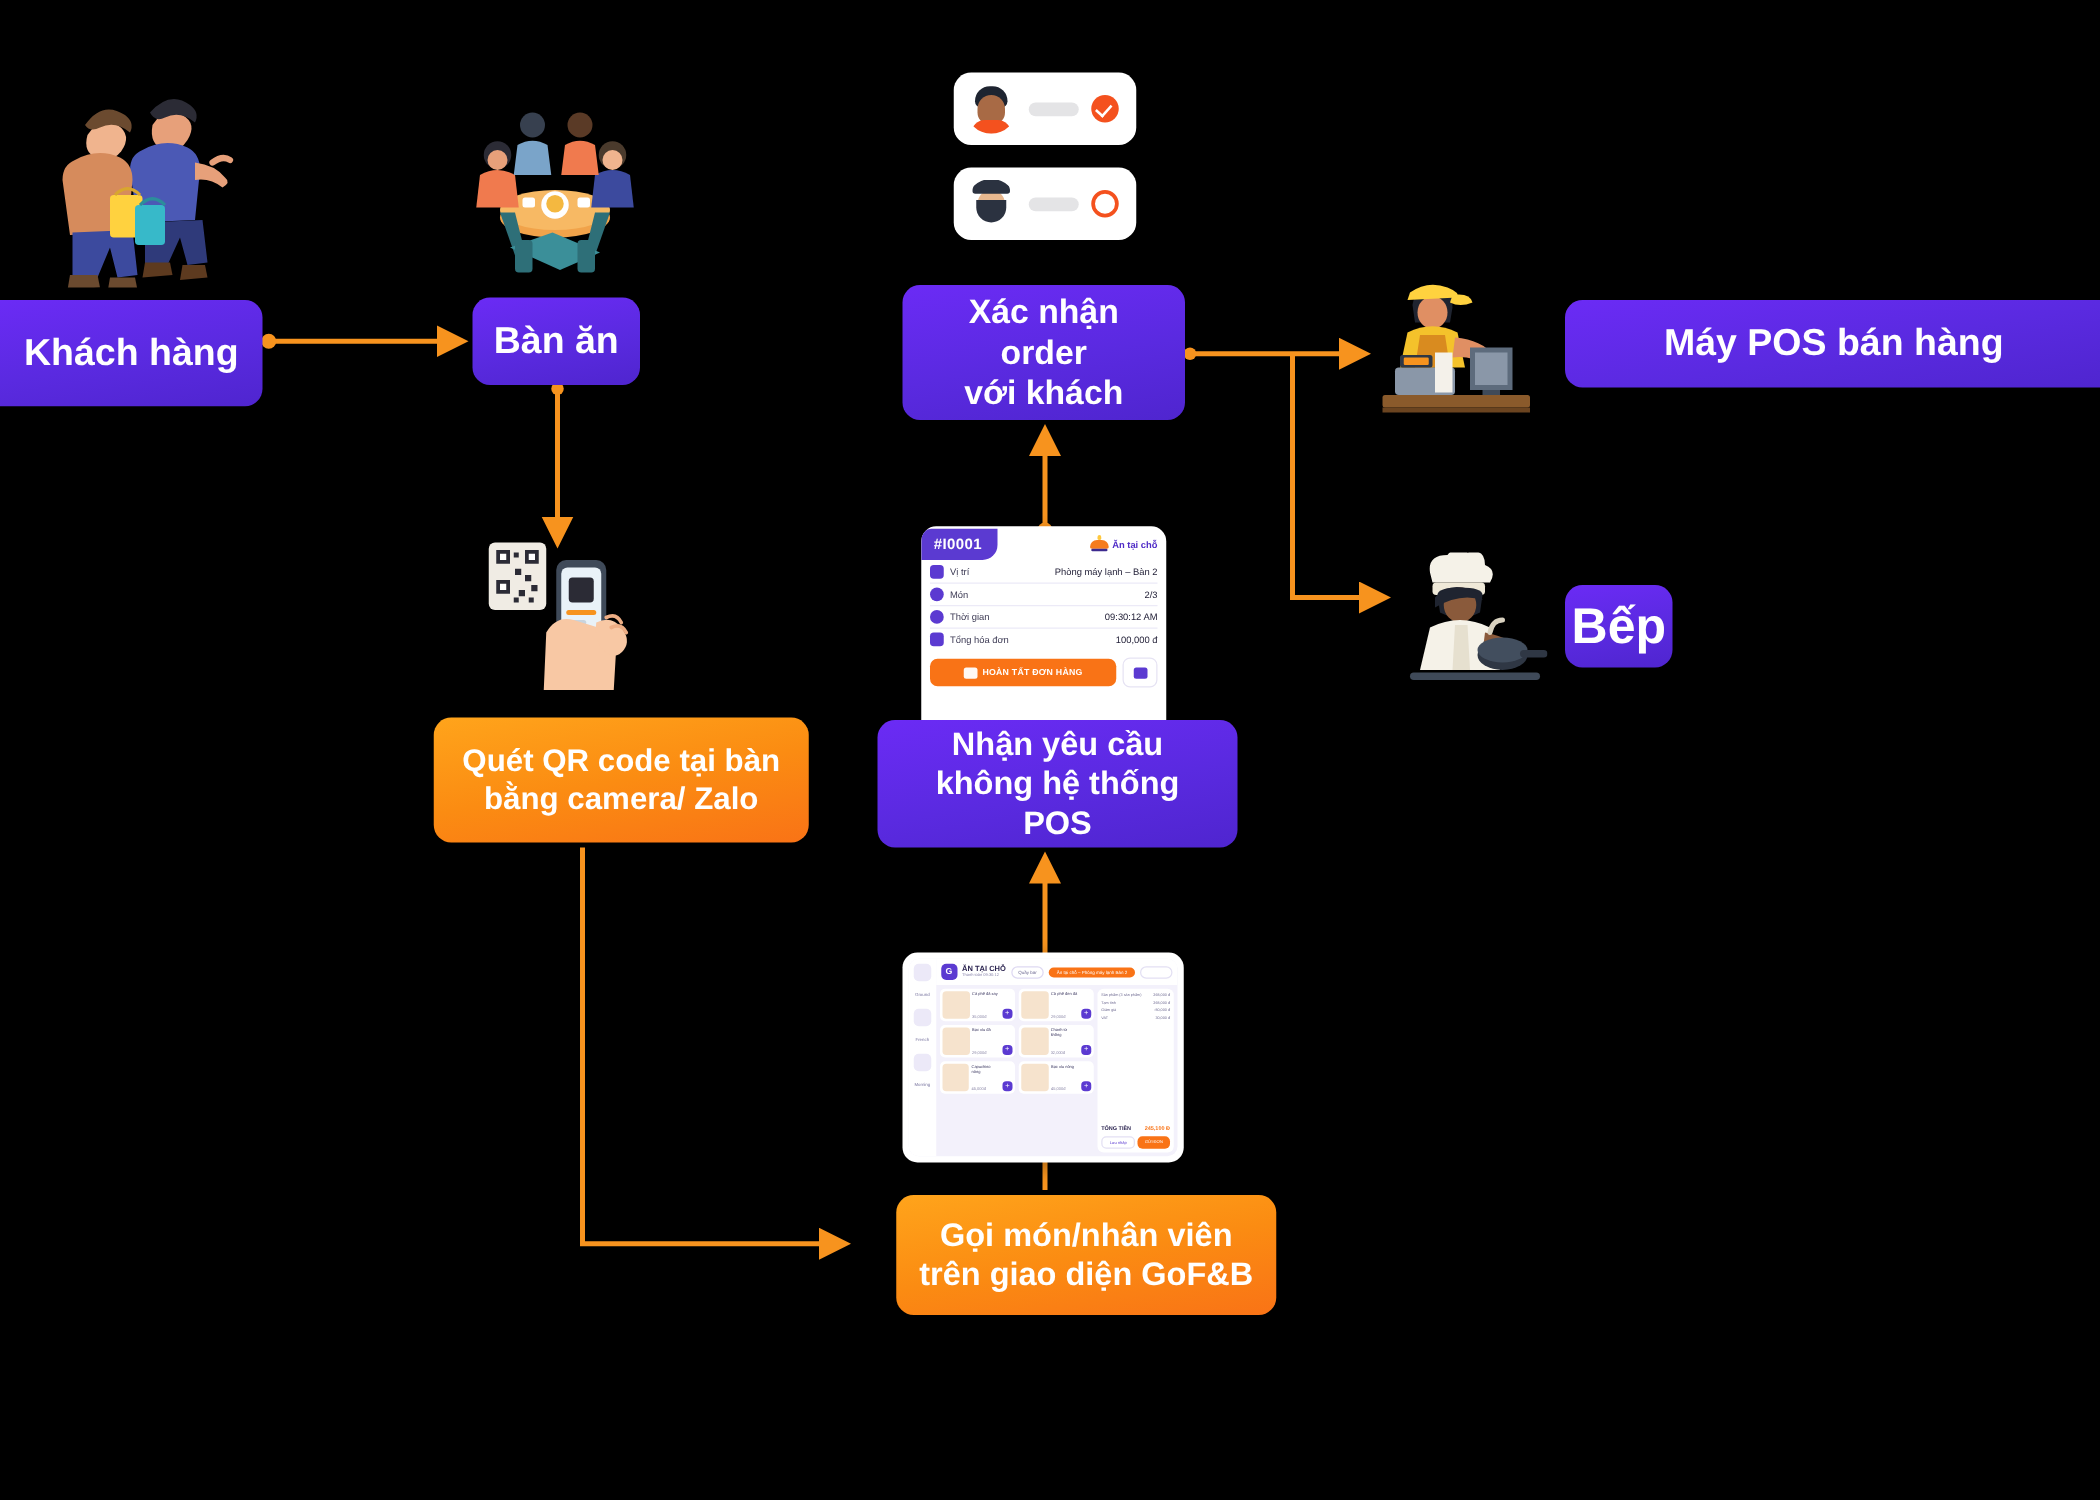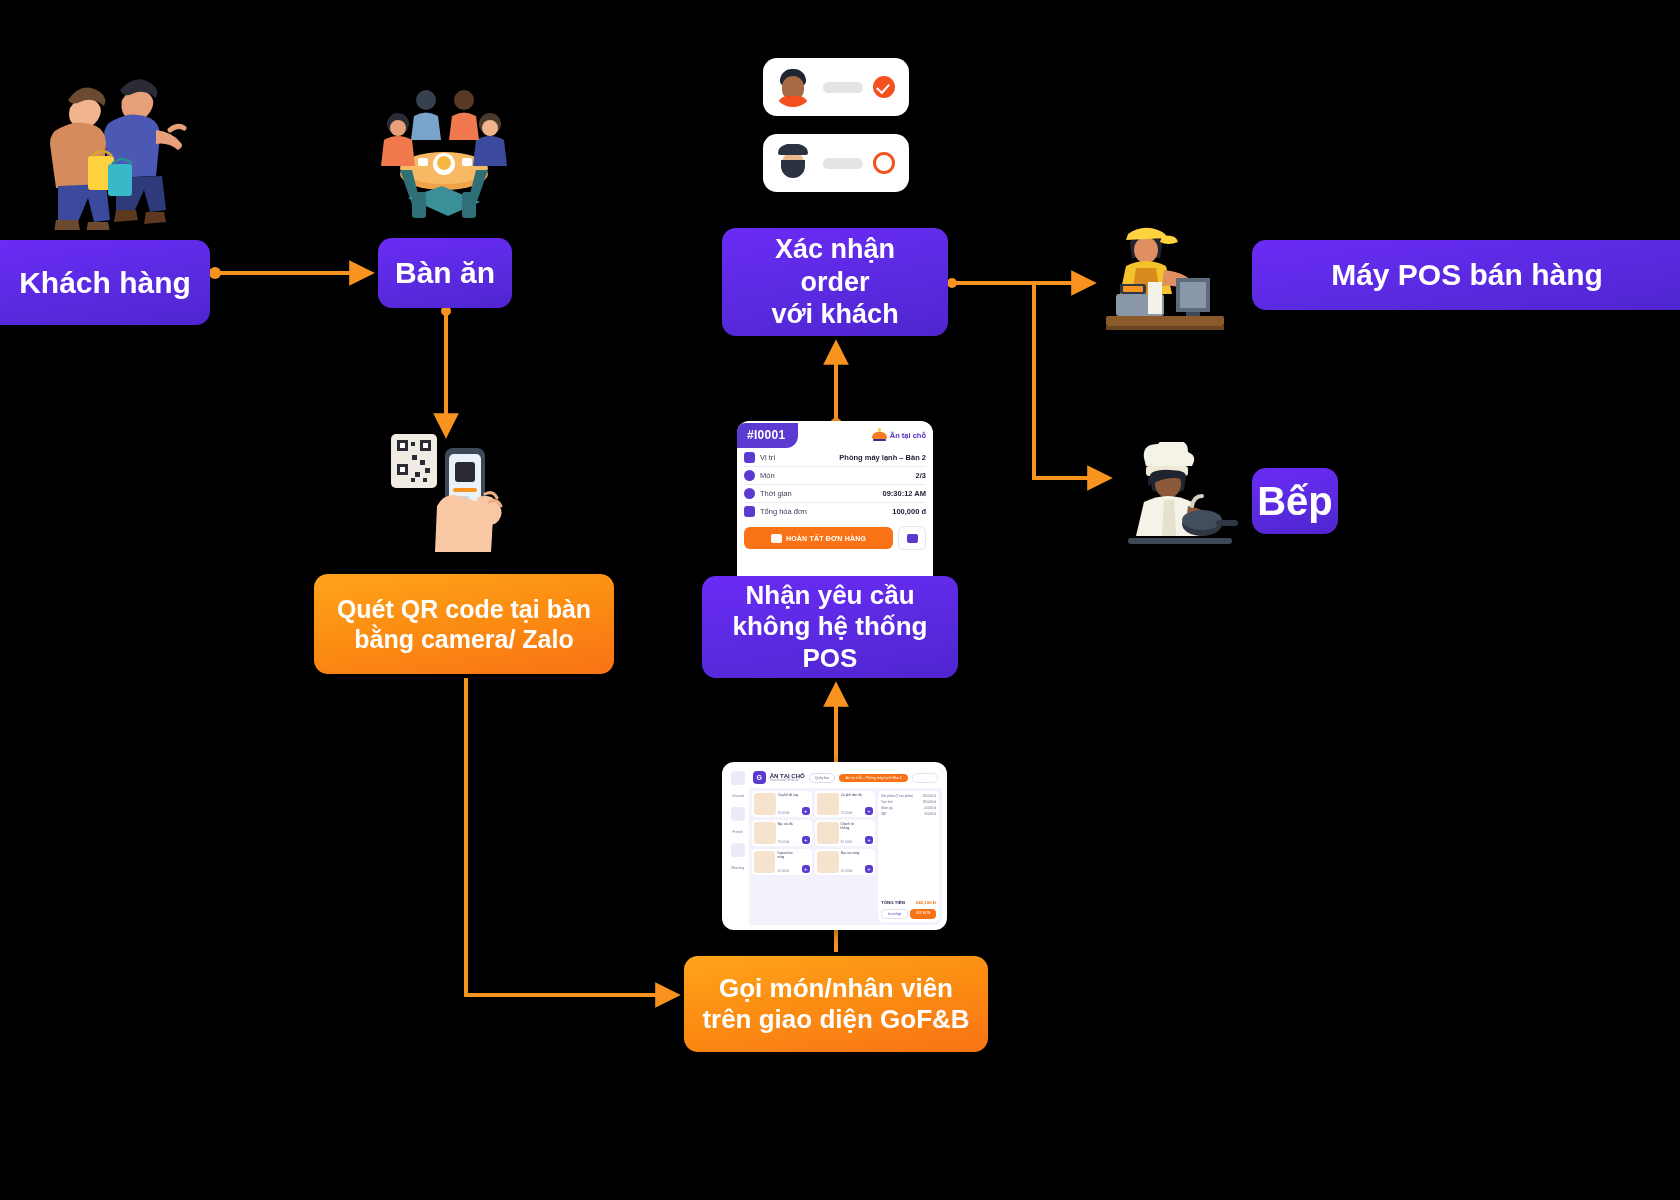--- a/index.html
+++ b/index.html
@@ -5,27 +5,27 @@
   html,body{margin:0;padding:0;background:#000;}
   body{width:1680px;height:1200px;position:relative;overflow:hidden;
        font-family:"Liberation Sans","DejaVu Sans",sans-serif;}
   .stage{position:absolute;inset:0;width:1680px;height:1200px;}
 
   
   .node{position:absolute;display:flex;align-items:center;justify-content:center;
         text-align:center;color:#fff;font-weight:700;line-height:1.2;
         border-radius:14px;box-sizing:border-box;padding:10px 16px;}
   .node.purple{background:linear-gradient(170deg,#6b2bf5 0%,#5a2ae0 55%,#4f25cf 100%);}
-  .node.orange{background:linear-gradient(170deg,#ffa41b 0%,#fb8c12 50%,#f97316 100%);}
+  .node.orange{background:linear-gradient(170deg,#ffa41b 0%,#fb8c12 50%,#f97316 100%);margin-left:33px;}
 
   #n-khachhang{left:0px;top:240px;width:210px;height:85px;font-size:30px;border-radius:0 14px 14px 0;}
   #n-banan   {left:378px;top:238px;width:134px;height:70px;font-size:30px;}
   #n-qr      {left:314px;top:574px;width:300px;height:100px;font-size:25px;}
   #n-xacnhan {left:722px;top:228px;width:226px;height:108px;font-size:27px;}
-  #n-nhanyc  {left:702px;top:576px;width:256px;height:102px;font-size:26px;}
+  #n-nhanyc  {left:702px;top:576px;width:288px;height:102px;font-size:26px;}
   #n-goimon  {left:684px;top:956px;width:304px;height:96px;font-size:26px;}
   #n-maypos  {left:1252px;top:240px;width:430px;height:70px;font-size:30px;border-radius:14px 0 0 14px;}
   #n-bep     {left:1252px;top:468px;width:86px;height:66px;font-size:40px;}
 
   
   .arrows{position:absolute;left:0;top:0;width:1680px;height:1200px;pointer-events:none;}
 
   
   #card-ticket{position:absolute;left:737px;top:421px;width:196px;height:184px;
      background:#fff;border-radius:12px;box-shadow:0 3px 10px rgba(0,0,0,.25);
@@ -40,21 +40,21 @@
      background:#f57c1f;border-radius:8px 8px 2px 2px;}
   #card-ticket .tkt-type .dish:after{content:"";position:absolute;left:1px;bottom:0;width:13px;height:2px;
      background:#3c2a8f;border-radius:2px;}
   #card-ticket .tkt-type .steam{position:absolute;left:6px;top:-1px;width:3px;height:4px;background:#ffc83d;border-radius:2px;}
   #card-ticket .rows{padding:0 7px;}
   #card-ticket .row{display:flex;align-items:center;height:17px;border-bottom:1px solid #eceaf7;font-size:7.5px;color:#3c3a54;}
   #card-ticket .row:last-child{border-bottom:none;align-items:center;}
   #card-ticket .row .ic{width:11px;height:11px;margin-right:5px;border-radius:3px;background:#5b3ad1;flex:0 0 auto;}
   #card-ticket .row .ic.circ{border-radius:50%;}
   #card-ticket .row .lb{flex:1 1 auto;}
-  #card-ticket .row .vl{font-weight:700;color:#1d1b33;}
+  #card-ticket .row .vl{font-weight:400;color:#1d1b33;}
   #card-ticket .tkt-foot{display:flex;align-items:center;gap:5px;padding:6px 7px 0 7px;}
   #card-ticket .btn-done{flex:1 1 auto;background:#f97316;color:#fff;font-weight:700;font-size:7px;
      height:22px;border-radius:6px;display:flex;align-items:center;justify-content:center;gap:4px;letter-spacing:.2px;}
   #card-ticket .btn-done .bic{width:11px;height:9px;background:#fff;border-radius:2px;opacity:.95;}
   #card-ticket .btn-print{width:26px;height:22px;border:1px solid #e6e3f3;border-radius:6px;
      display:flex;align-items:center;justify-content:center;}
   #card-ticket .btn-print .pic{width:11px;height:9px;background:#5b3ad1;border-radius:2px;}
 
   
   .chip{position:absolute;background:#fff;border-radius:14px;display:flex;align-items:center;

